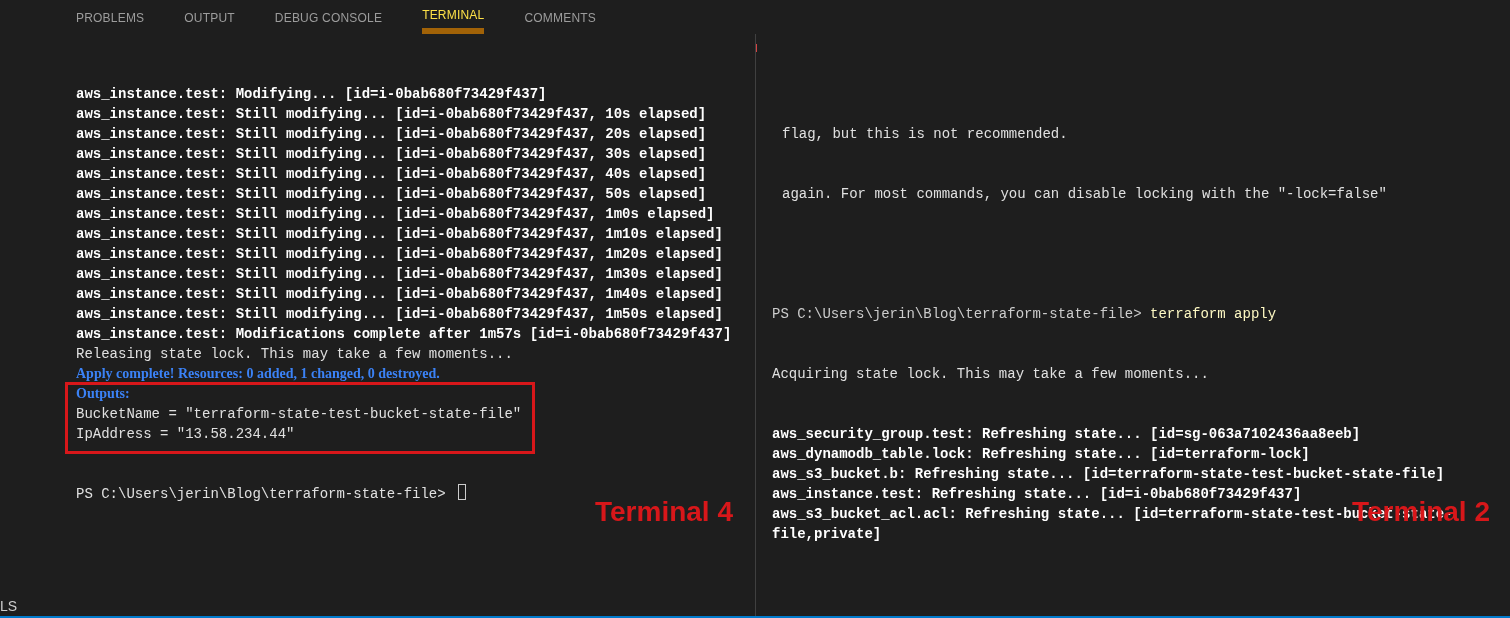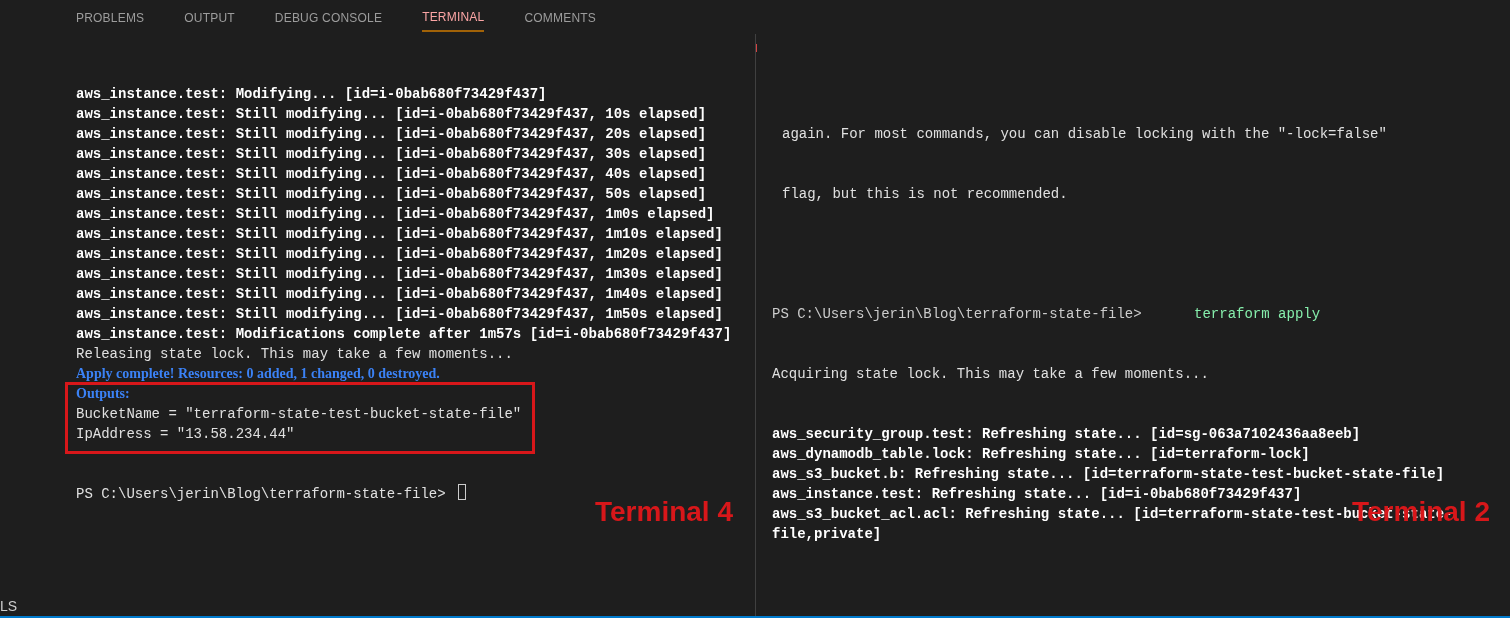--- a/index.html
+++ b/index.html
@@ -22,22 +22,22 @@
     height: 34px;
     font-size: 12px;
     color: #9c9c9c;
   }
   .tab {
     padding: 8px 0 6px;
     cursor: pointer;
     letter-spacing: 0.2px;
   }
   .tab.active {
-    color: #fca5a5;
-    border-bottom: 2px solid #a16207;
+    color: #fde047;
+    border-bottom: 7px solid #a16207;
   }
   .panels {
     flex: 1;
     display: flex;
     background: #1e1e1e;
     min-height: 0;
   }
   .terminal {
     width: 50%;
     position: relative;
@@ -58,21 +58,21 @@
     width: 3px;
     background: #d44343;
     position: absolute;
     left: -2px;
     top: 10px;
   }
   .ln { display: block; }
   .white   { color: #e0e0e0; }
   .whitebold { color: #ffffff; font-weight: bold; }
   .greenbold { color: #3b82f6; font-weight: bold; font-family: Liberation Serif, serif; }
-  .yellow  { color: #86efac; margin-left: 44px; }
+  .yellow  { color: #fef9c3; }
   .pathc   { color: #cccccc; }
   .promptc { color: #e0e0e0; }
   .cursor-box {
     display: inline-block;
     width: 8px;
     height: 16px;
     border: 1px solid #cccccc;
     margin-left: 4px;
     vertical-align: -2px;
     background: transparent;
@@ -121,22 +121,22 @@
     <span class="ln"><span class="promptc">PS C:\Users\jerin\Blog\terraform-state-file&gt; </span><span class="cursor-box"></span></span>
 
     <div class="redbox" style="left:65px; top:348px; width:470px; height:72px;"></div>
     <div class="annotation" style="right:22px; top:468px;">Terminal 4</div>
     <span class="ls-fragment">LS</span>
   </div>
 
   <div class="terminal right">
     <div class="sep-top"></div>
 
+    <span class="ln white"><span style="display:inline-block;width:10px"></span><span>flag, but this is not recommended.</span></span>
     <span class="ln white"><span style="display:inline-block;width:10px"></span><span>again. For most commands, you can disable locking with the "-lock=false"</span></span>
-    <span class="ln white"><span style="display:inline-block;width:10px"></span><span>flag, but this is not recommended.</span></span>
     <span class="ln" style="height:20px"></span>
     <span class="ln"><span class="pathc">PS C:\Users\jerin\Blog\terraform-state-file&gt; </span><span class="yellow">terraform apply</span></span>
     <span class="ln white">Acquiring state lock. This may take a few moments...</span>
     <div id="t2-refresh"><span class="ln whitebold">aws_security_group.test: Refreshing state... [id=sg-063a7102436aa8eeb]</span><span class="ln whitebold">aws_dynamodb_table.lock: Refreshing state... [id=terraform-lock]</span><span class="ln whitebold">aws_s3_bucket.b: Refreshing state... [id=terraform-state-test-bucket-state-file]</span><span class="ln whitebold">aws_instance.test: Refreshing state... [id=i-0bab680f73429f437]</span><span class="ln whitebold">aws_s3_bucket_acl.acl: Refreshing state... [id=terraform-state-test-bucket-state-file,private]</span></div>
     <span class="ln" style="height:20px"></span>
     
     
     
     
     

